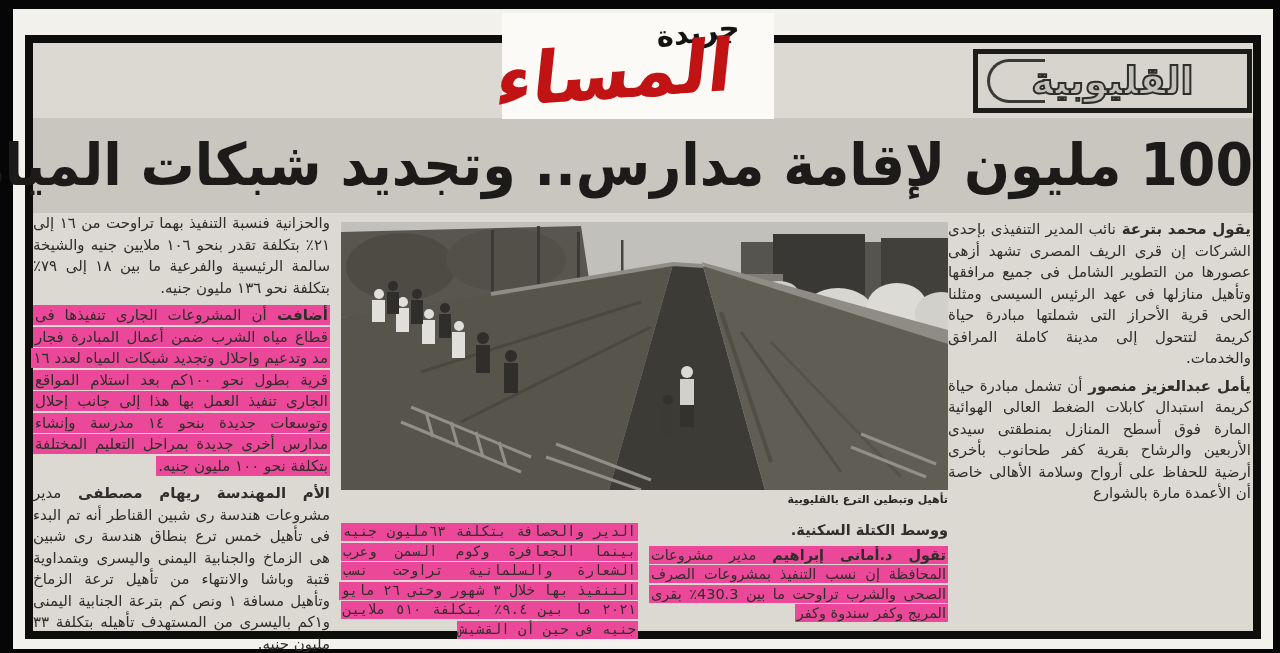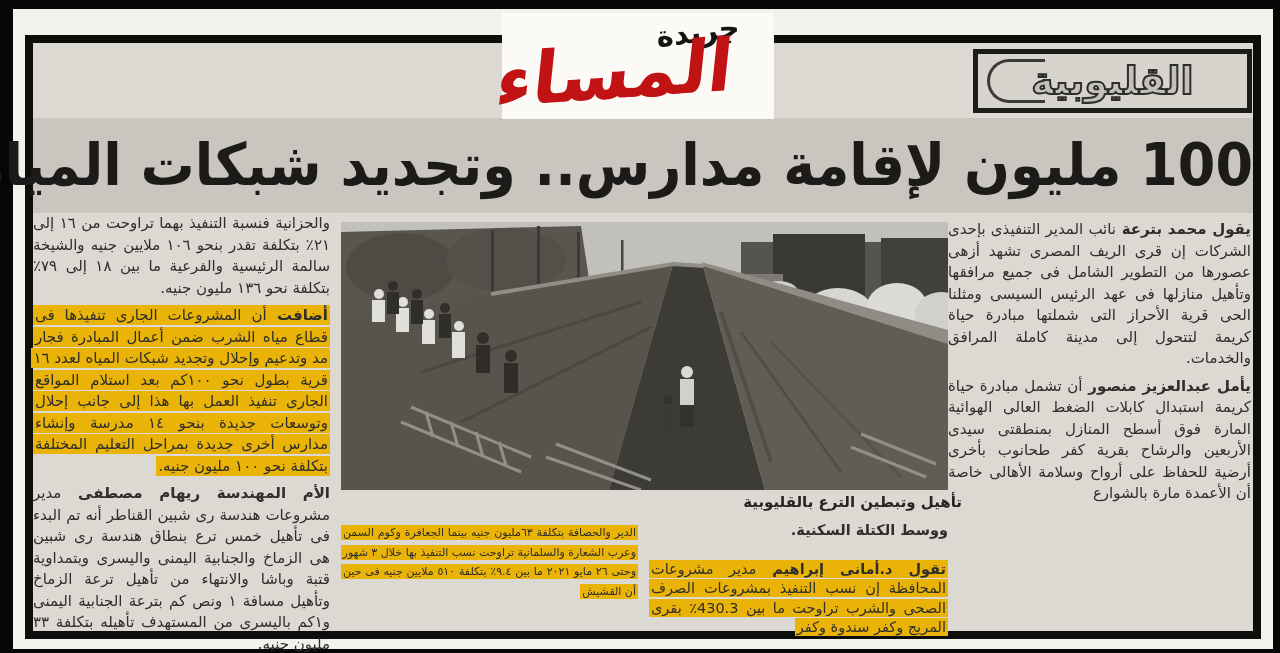--- a/index.html
+++ b/index.html
@@ -36,34 +36,34 @@
                     background:#c9c6c0; z-index:3; display:flex; align-items:center; }
   .headline { width:100%; direction:rtl; text-align:center; white-space:nowrap;
               font-size:54px; font-weight:bold; color:#1c1b19; transform:scaleY(1.08); }
 
   
   .col { position:absolute; direction:rtl; text-align:justify; color:#2f2e2a;
          font-size:15px; line-height:21.5px; z-index:2; }
   .col p { margin:0 0 6px 0; }
   .lead { font-weight:bold; }
   .byline { font-weight:bold; font-size:16.5px; margin-bottom:8px !important; }
-  .hl { background:#eab308; -webkit-box-decoration-break:clone; box-decoration-break:clone;
+  .hl { background:#ec4899; -webkit-box-decoration-break:clone; box-decoration-break:clone;
         padding:1px 2px; }
 
   .col-right    { right:29px;  top:219px; width:303px; }
   .col-left     { left:33px;   top:213px; width:297px; }
-  .col-bottom-a { left:341px;  top:523px; width:297px; font-size:11px; line-height:19.5px; }
+  .col-bottom-a { left:341px;  top:523px; width:297px; font-size:14px; line-height:19.5px;font-family:Liberation Mono, monospace; }
   .col-bottom-b { left:649px;  top:521px; width:299px; font-size:14.5px; line-height:19.5px; }
-  .col-bottom-b .plain-line { font-weight:bold; margin-bottom:19px; }
+  .col-bottom-b .plain-line { font-weight:bold; margin-bottom:5px; }
 
   
   .photo-wrap { position:absolute; left:341px; top:222px; width:607px; height:268px;
                 background:#b4b2ac; z-index:2; overflow:hidden; }
-  .caption-row { position:absolute; left:355px; top:493px; width:607px; direction:rtl;
-                 text-align:right; font-weight:bold; font-size:15px; color:#262522; z-index:2; }
+  .caption-row { position:absolute; left:341px; top:493px; width:607px; direction:rtl;
+                 text-align:right; font-weight:bold; font-size:11px; color:#262522; z-index:2; }
 </style>
 </head>
 <body>
 
 <div class="canvas">
 
   <div class="mat"></div>
   <div class="frame"></div>
 
   <div class="logo-block">

